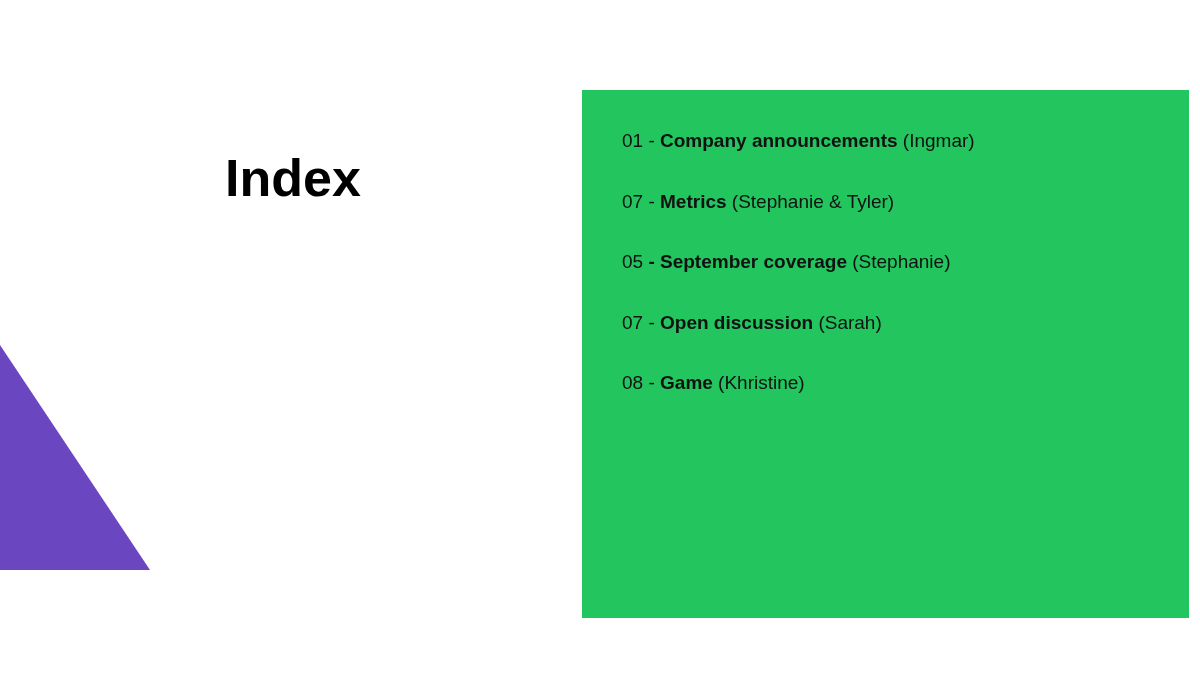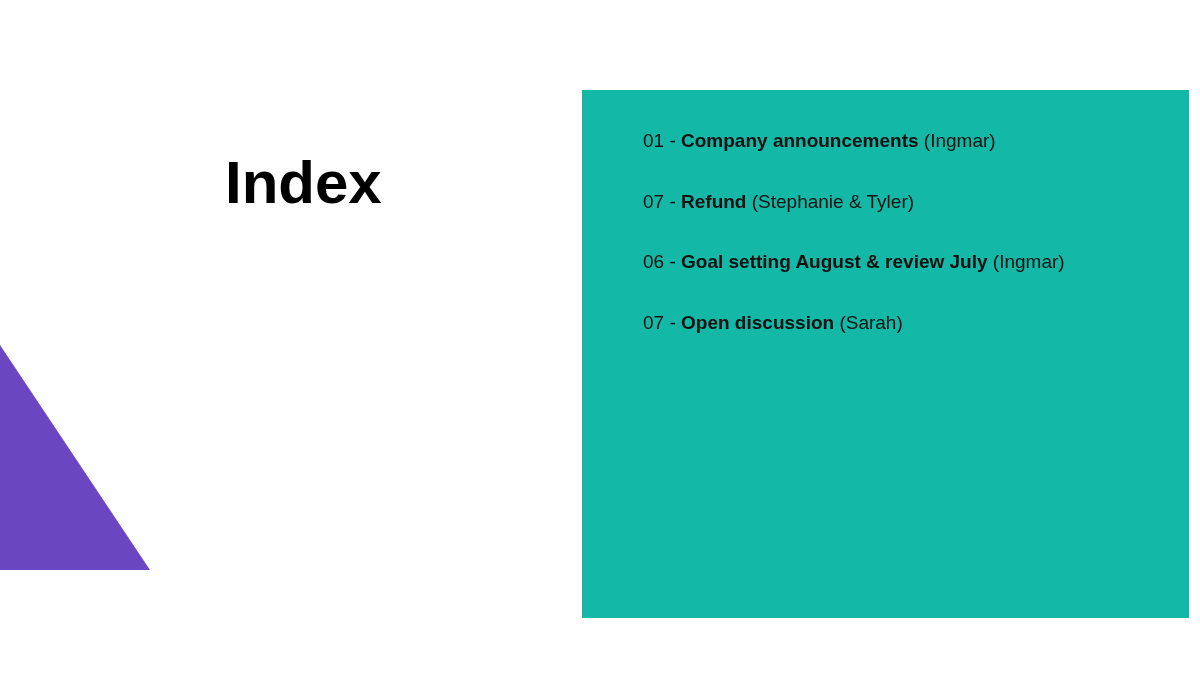--- a/index.html
+++ b/index.html
@@ -17,32 +17,32 @@
       top: 345px;
       width: 0;
       height: 0;
       border-left: 150px solid #6B46C1;
       border-top: 225px solid transparent;
     }
     .title {
       position: absolute;
       left: 225px;
       top: 148px;
-      font-size: 60px;
+      font-size: 52px;
       font-weight: bold;
       color: #000;
     }
     .panel {
       position: absolute;
       right: 11px;
       top: 90px;
       width: 607px;
       height: 528px;
-      background: #14b8a6;
-      padding: 38px 61px;
+      background: #22c55e;
+      padding: 38px 40px;
     }
     .item {
       font-size: 19px;
       color: #111;
       margin-bottom: 34px;
       line-height: 1.4;
     }
     .item .num { font-weight: normal; }
     .item .title-bold { font-weight: bold; }
     .item .presenter { font-weight: normal; }
@@ -52,21 +52,24 @@
 
 <div class="triangle"></div>
 
 <div class="title">Index</div>
 
 <div class="panel">
   <div class="item">
     <span class="num">01 - </span><span class="title-bold">Company announcements</span><span class="presenter"> (Ingmar)</span>
   </div>
   <div class="item">
-    <span class="num">07 - </span><span class="title-bold">Refund</span><span class="presenter"> (Stephanie &amp; Tyler)</span>
+    <span class="num">07 - </span><span class="title-bold">Metrics</span><span class="presenter"> (Stephanie &amp; Tyler)</span>
   </div>
   <div class="item">
-    <span class="num">06 - </span><span class="title-bold">Goal setting August &amp; review July</span><span class="presenter"> (Ingmar)</span>
+    <span class="num">05 </span><span class="title-bold">- September coverage</span><span class="presenter"> (Stephanie)</span>
   </div>
   <div class="item">
     <span class="num">07 - </span><span class="title-bold">Open discussion</span><span class="presenter"> (Sarah)</span>
   </div>
+  <div class="item">
+    <span class="num">08 - </span><span class="title-bold">Game</span><span class="presenter"> (Khristine)</span>
+  </div>
 </div>
 
 </body></html>

